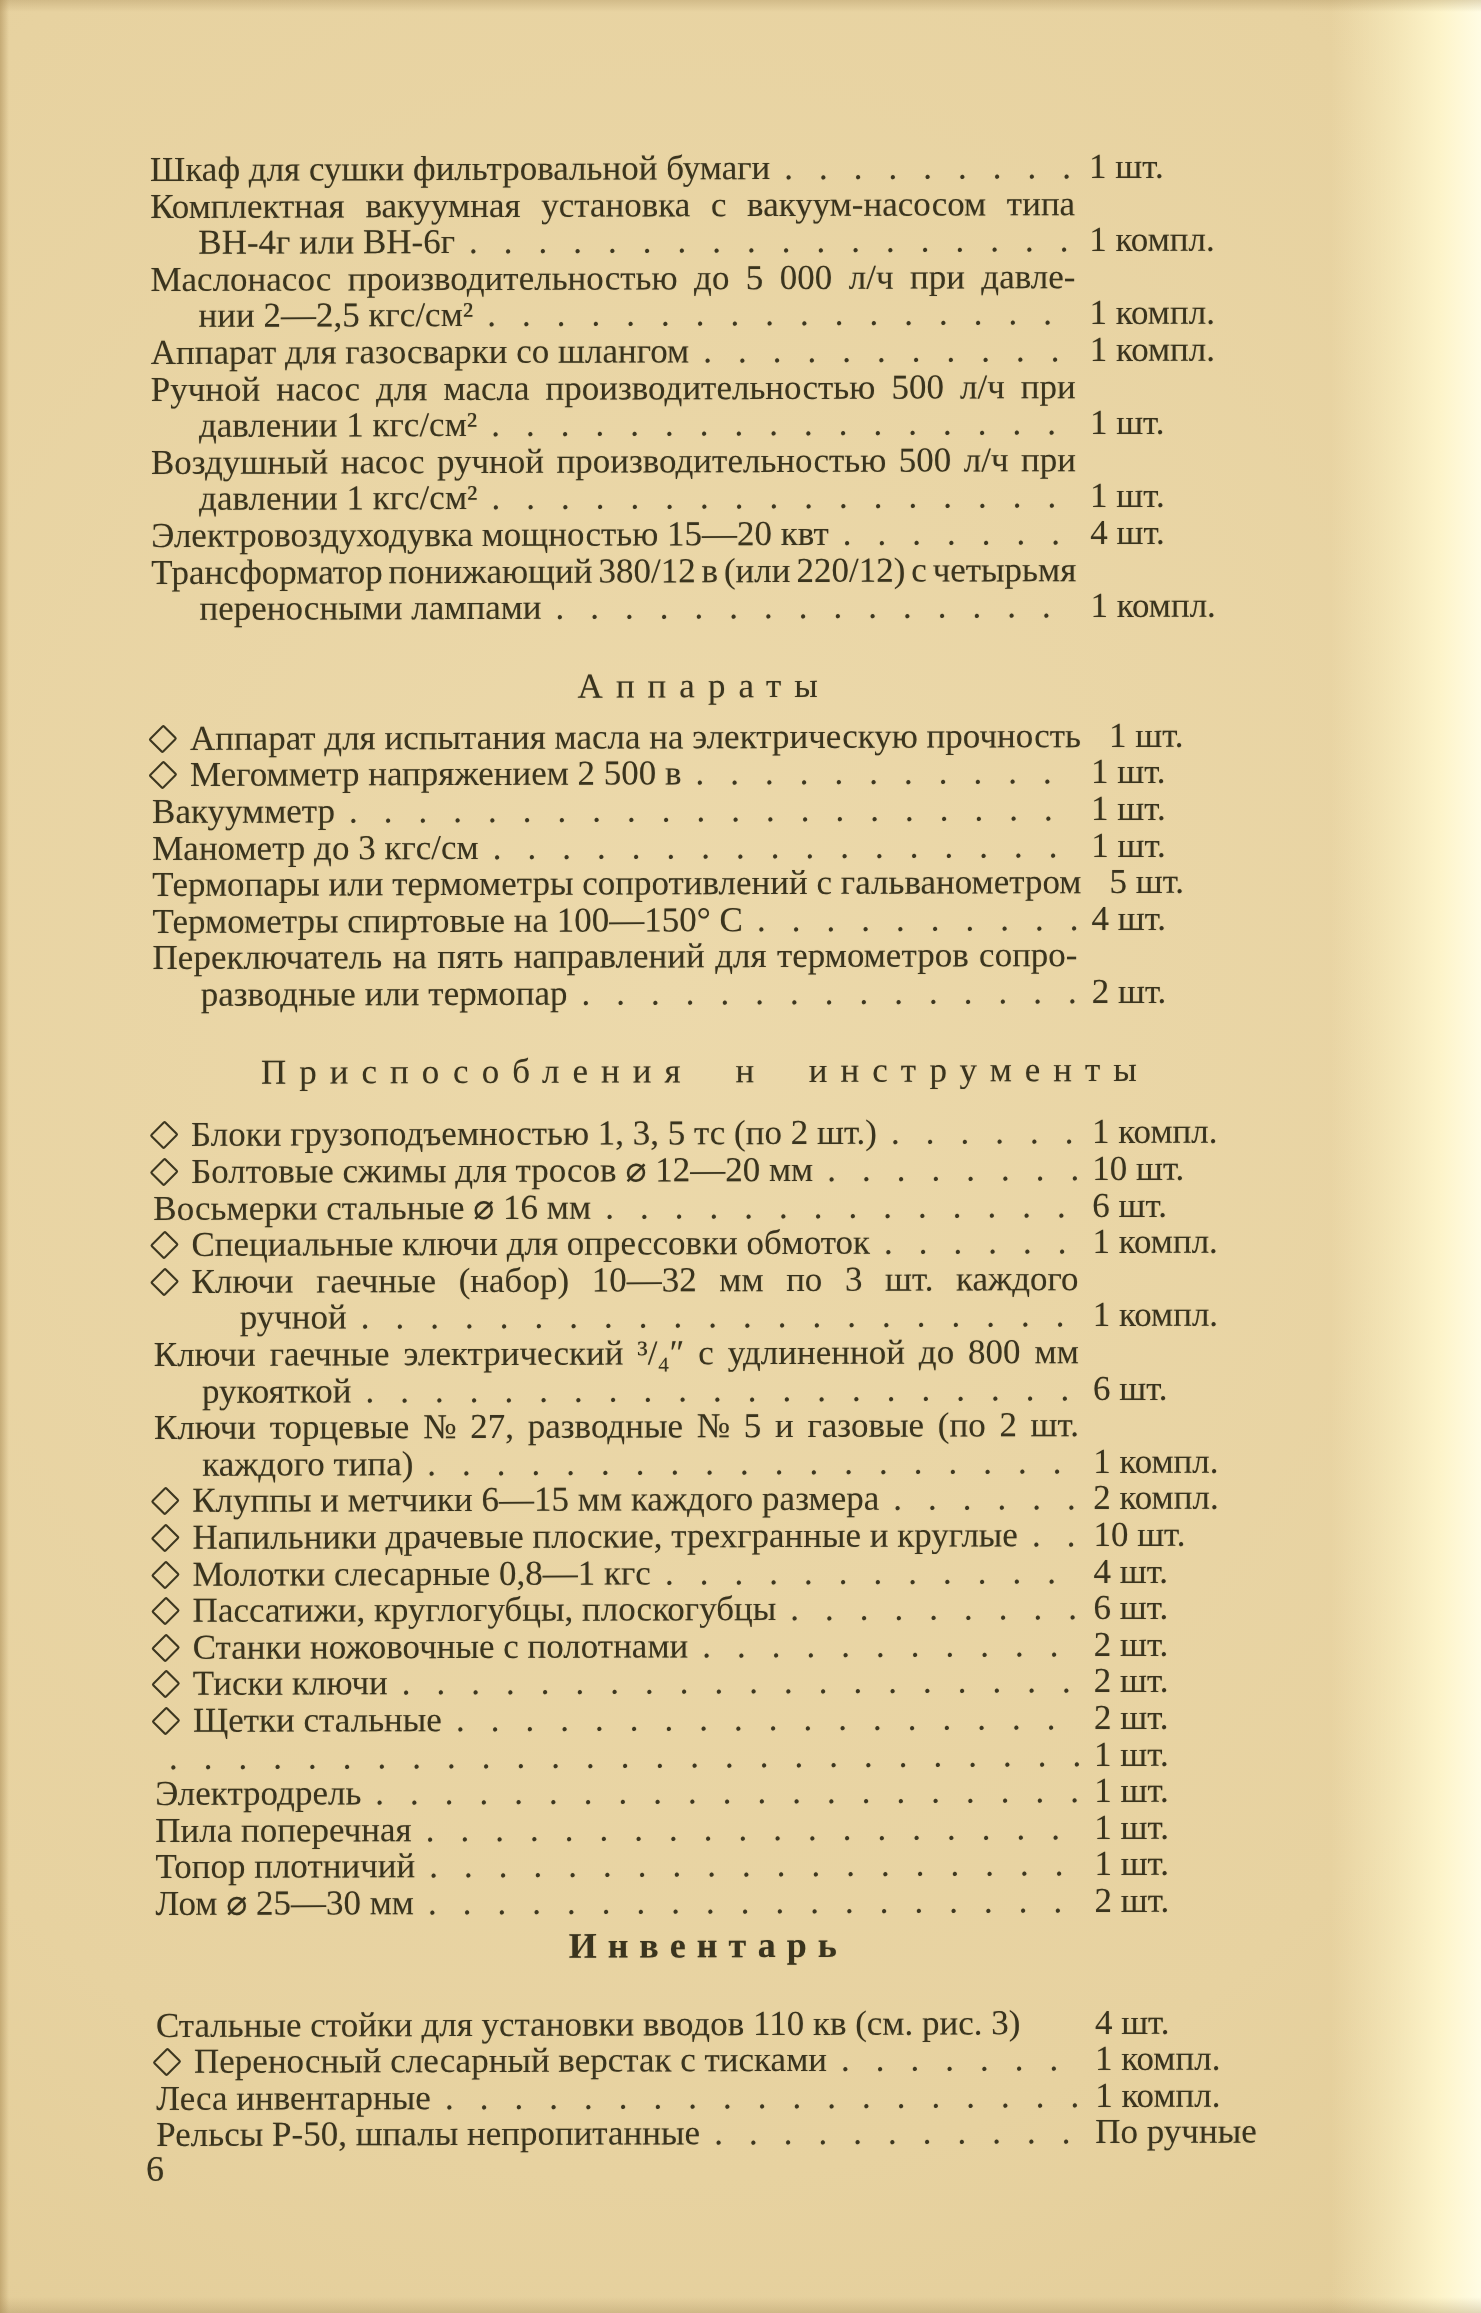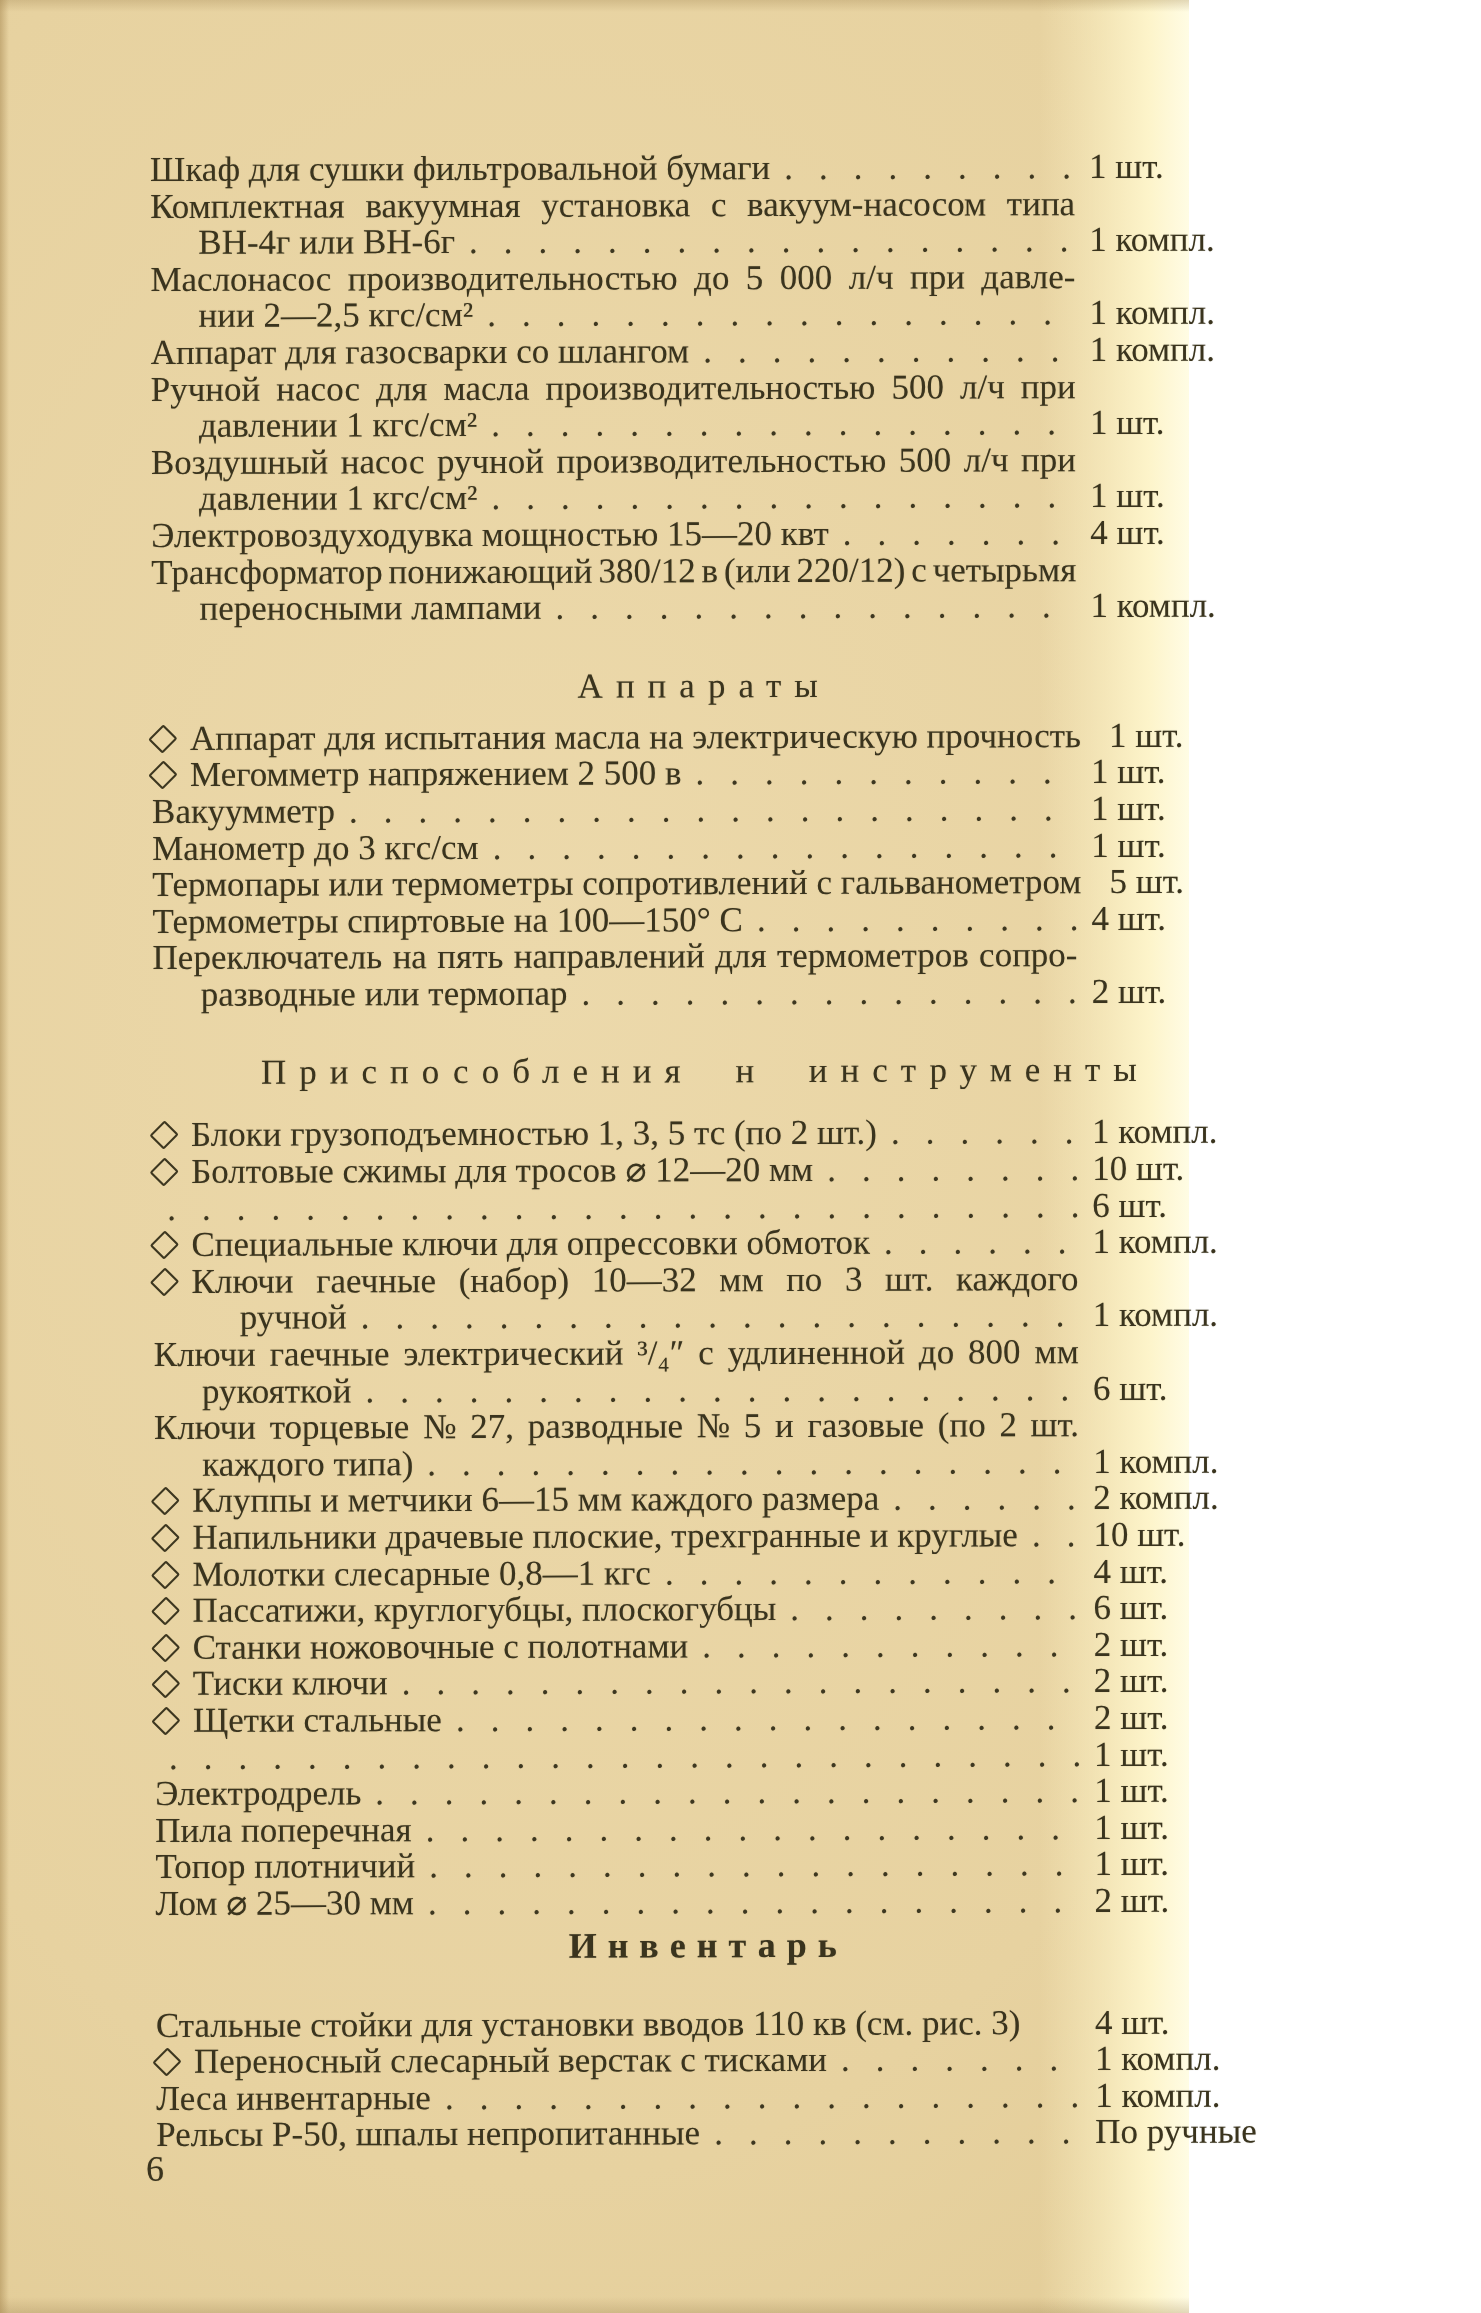--- a/index.html
+++ b/index.html
@@ -1,21 +1,21 @@
 <!DOCTYPE html>
 <html lang="ru"><head>
 <meta charset="utf-8">
 <style>
   html,body { margin:0; padding:0; }
   body {
     width:1481px; height:2313px; overflow:hidden;
     font-family:"Liberation Serif","DejaVu Serif",serif;
   }
   .page {
-    position:relative; width:1189px; height:2313px;
+    position:relative; width:1481px; height:2313px;
     background:
       linear-gradient(90deg, rgba(170,140,85,.55) 0px, rgba(170,140,85,0) 9px),
       linear-gradient(180deg, rgba(160,132,80,.30) 0px, rgba(160,132,80,0) 12px),
       linear-gradient(0deg, rgba(150,124,76,.28) 0px, rgba(150,124,76,0) 16px),
       linear-gradient(270deg, #fffce4 0px, #fdf4ca 40px, rgba(252,242,198,.60) 85px, rgba(252,242,198,0) 150px),
       radial-gradient(125% 95% at 45% 42%, #ecd9ab 0%, #e7d2a0 55%, #ddc58d 100%);
     color:#3a341e;
   }
   .content {
     position:absolute; left:150px; top:152px; width:1105px;
@@ -298,20 +298,21 @@
             <div class="line">
               <span class="txt">Болтовые сжимы для тросов ⌀ 12—20 мм</span>
               <span class="dots"></span>
               <span class="qty">10 шт.</span>
             </div>
           </div>
         </div>
         <div class="row">
           <div class="lines">
             <div class="line">
+              <span class="txt">Восьмерки стальные ⌀ 16 мм</span>
               <span class="dots"></span>
               <span class="qty">6 шт.</span>
             </div>
           </div>
         </div>
         <div class="row has-d">
           <span class="diamond"></span>
           <div class="lines">
             <div class="line">
               <span class="txt">Специальные ключи для опрессовки обмоток</span>

